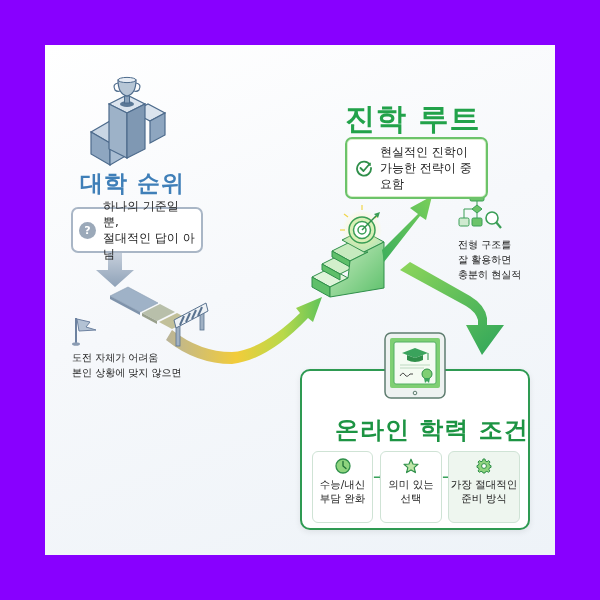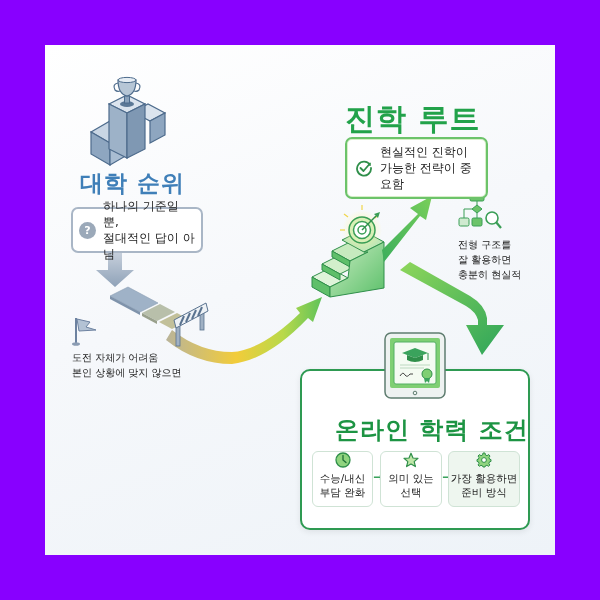--- a/index.html
+++ b/index.html
@@ -36,23 +36,23 @@
     display:flex; align-items:center; box-sizing:border-box; padding:0 8px;
     box-shadow:0 0 0 1px #d7efc9 inset;
   }
   .check-box .txt { font-size:12px; line-height:16px; color:#222; }
   .plain-txt { font-size:10px; line-height:15px; color:#222; white-space:nowrap; }
   .card {
     border:2px solid #2e9a52; border-radius:10px; background:#fff; box-sizing:border-box;
     box-shadow:0 2px 6px rgba(0,0,0,0.08);
   }
   .step {
-    position:absolute; top:451px; height:56px; border:1.5px solid #cfe3d5; border-radius:6px;
+    position:absolute; top:451px; height:72px; border:1.5px solid #cfe3d5; border-radius:6px;
     background:#fff; box-sizing:border-box; display:flex; flex-direction:column; align-items:center;
-    justify-content:flex-start; 
+    justify-content:flex-start; padding-top:6px;
   }
   .step.alt { background:#eef6ef; }
   .step .lbl { font-size:10.5px; line-height:14px; color:#222; text-align:center; margin-top:3px; white-space:nowrap; }
   .step-arrow { position:absolute; top:470px; color:#3aa35c; font-size:12px; font-weight:bold; }
 </style>
 </head>
 <body>
 
 <div class="panel"></div>
 
@@ -261,16 +261,16 @@
 <div class="step-arrow" style="left:442px;">→</div>
 
 <div class="step alt" style="left:448px;width:72px;">
   <svg width="16" height="16" viewBox="0 0 16 16">
     <g fill="#8fd47e" stroke="#2f8f4a" stroke-width="1">
       <path d="M7,1 L9,1 L9.4,3 L11,3.7 L12.7,2.6 L14,4 L13,5.6 L13.6,7.2 L15,7.6 L15,9.4 L13.5,9.8 L12.9,11.4 L13.9,13 L12.5,14.3 L10.9,13.3 L9.3,13.9 L9,15 L7,15 L6.6,13.9 L5,13.3 L3.4,14.3 L2,13 L3,11.4 L2.4,9.8 L1,9.4 L1,7.6 L2.4,7.2 L3,5.6 L2,4 L3.4,2.6 L5,3.7 L6.6,3 Z"></path>
       <circle cx="8" cy="8" r="2.4" fill="#ffffff"></circle>
     </g>
   </svg>
   <div class="lbl">
-    <div>가장 활용하면</div>
+    <div>가장 절대적인</div>
     <div>준비 방식</div>
   </div>
 </div>
 
 </body></html>

